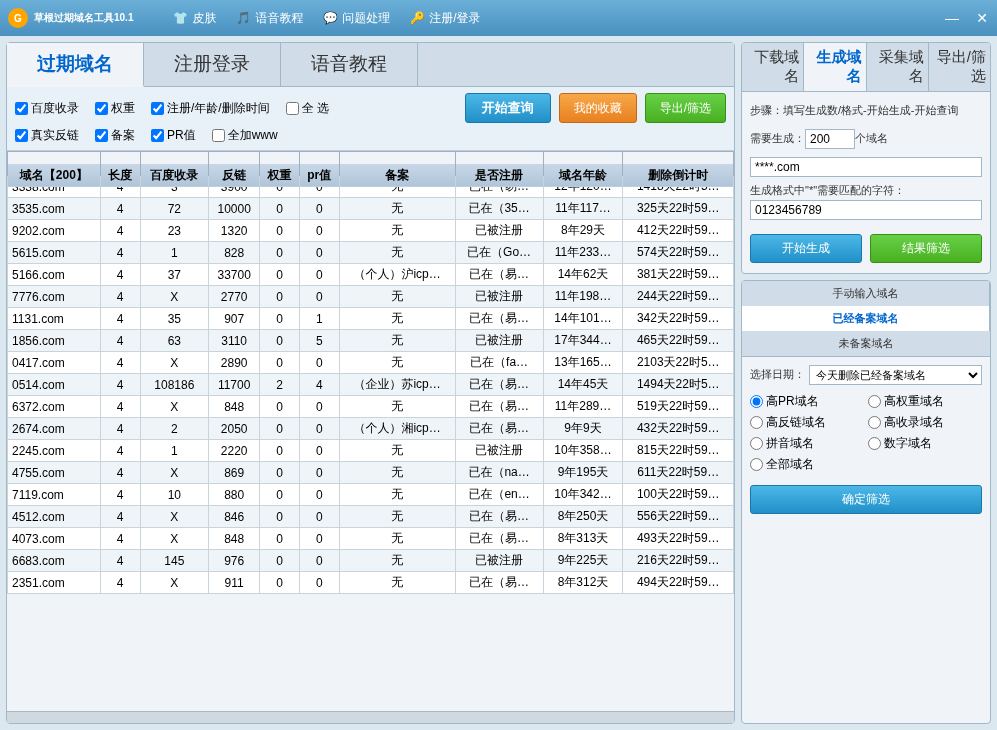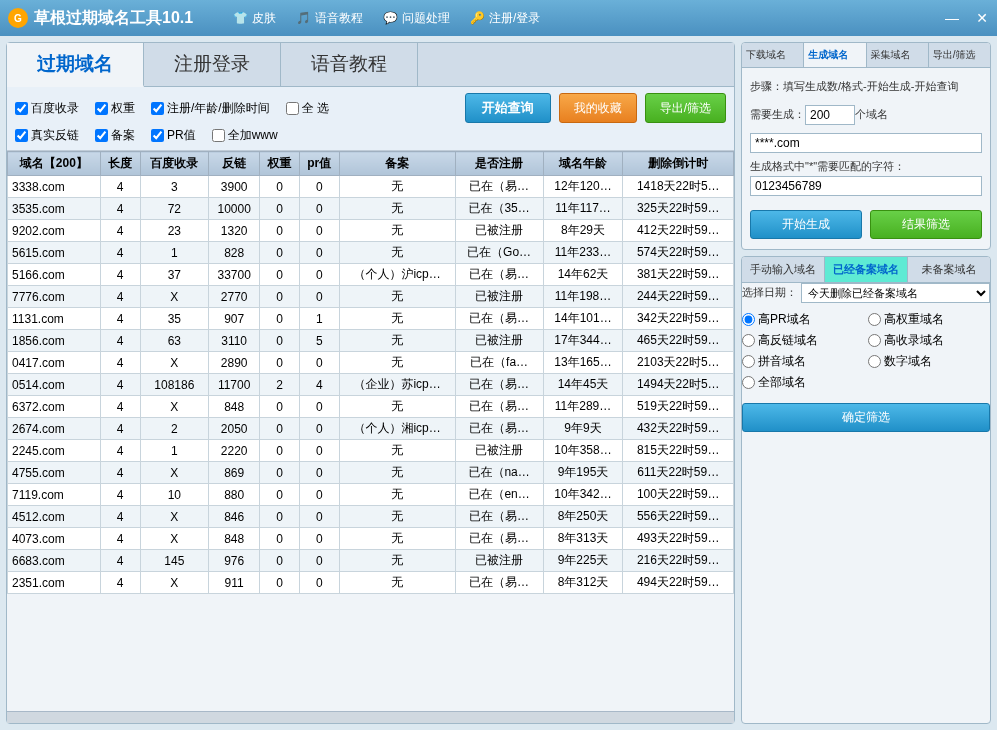--- a/index.html
+++ b/index.html
@@ -15,21 +15,21 @@
       position: relative;
     }
     .title-bar .app-icon {
       width: 20px; height: 20px;
       background: #ffa500;
       border-radius: 50%;
       margin-right: 6px;
       display: flex; align-items: center; justify-content: center;
       color: white; font-size: 10px; font-weight: bold;
     }
-    .title-text { color: white; font-size: 16px; font-weight: bold; }
+    .title-text { color: white; font-size: 10px; font-weight: bold; }
     .title-controls {
       position: absolute;
       right: 0; top: 0;
       display: flex;
       height: 36px;
     }
     .title-nav {
       display: flex;
       align-items: center;
       gap: 20px;
@@ -150,21 +150,21 @@
       border-collapse: collapse;
       font-size: 11px;
     }
     table thead th {
       background: linear-gradient(to bottom, #c8d8e8, #b0c4d8);
       border: 1px solid #a0b0c0;
       padding: 3px 4px;
       text-align: center;
       white-space: nowrap;
       position: sticky;
-      top: 0;
+      top: 12px;
       z-index: 2;
     }
     table tbody tr:nth-child(odd) { background: #ffffff; }
     table tbody tr:nth-child(even) { background: #eef4f8; }
     table tbody td {
       border: 1px solid #c8d4dc;
       padding: 2px 4px;
       text-align: center;
       white-space: nowrap;
       overflow: hidden;
@@ -194,23 +194,23 @@
       overflow: hidden;
     }
     .right-tab-bar {
       display: flex;
       background: #d0dce8;
       border-bottom: 1px solid #a0b8c8;
     }
     .right-tab {
       flex: 1;
       padding: 5px 4px;
-      text-align: left;
-      cursor: pointer;
-      font-size: 10px;
+      text-align: right;
+      cursor: pointer;
+      font-size: 15px;
       color: #333;
       border-right: 1px solid #a0b8c8;
     }
     .right-tab:last-child { border-right: none; }
     .right-tab.active {
       background: #f0f4f8;
       color: #0066cc;
       font-weight: bold;
     }
     .right-content {
@@ -286,37 +286,39 @@
       background: #f0f4f8;
       border: 1px solid #a0b8c8;
       border-radius: 4px;
       overflow: hidden;
       flex: 1;
     }
     .bottom-right-tab-bar {
       display: flex;
       background: #d0dce8;
       border-bottom: 1px solid #a0b8c8;
+      flex-direction: column;
     }
     .bottom-right-tab {
       flex: 1;
       padding: 5px 2px;
       text-align: center;
       cursor: pointer;
       font-size: 11px;
       color: #333;
       border-right: 1px solid #a0b8c8;
     }
     .bottom-right-tab:last-child { border-right: none; }
     .bottom-right-tab.active {
-      background: #5eead4;
+      background: #ffffff;
       color: #0066cc;
       font-weight: bold;
     }
     .bottom-right-content {
+      padding: 8px;
     }
     .date-row {
       display: flex;
       align-items: center;
       gap: 4px;
       margin-bottom: 8px;
     }
     .date-label { font-size: 11px; color: #333; white-space: nowrap; }
     .date-select {
       border: 1px solid #a0b8c8;

